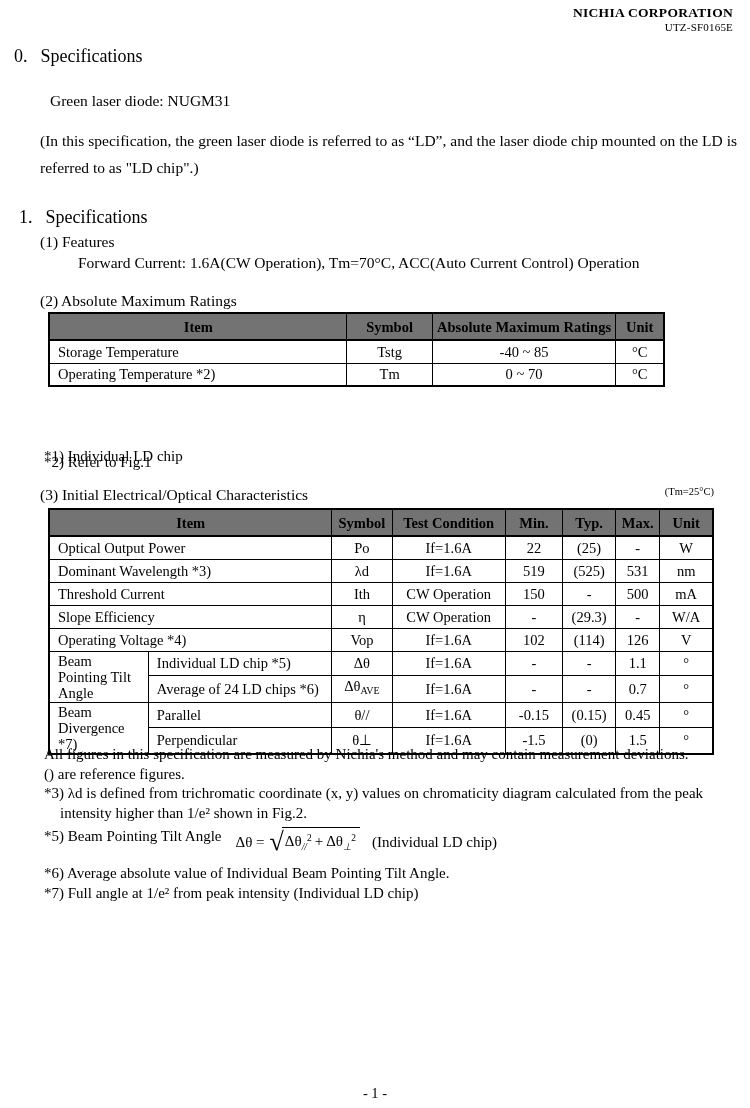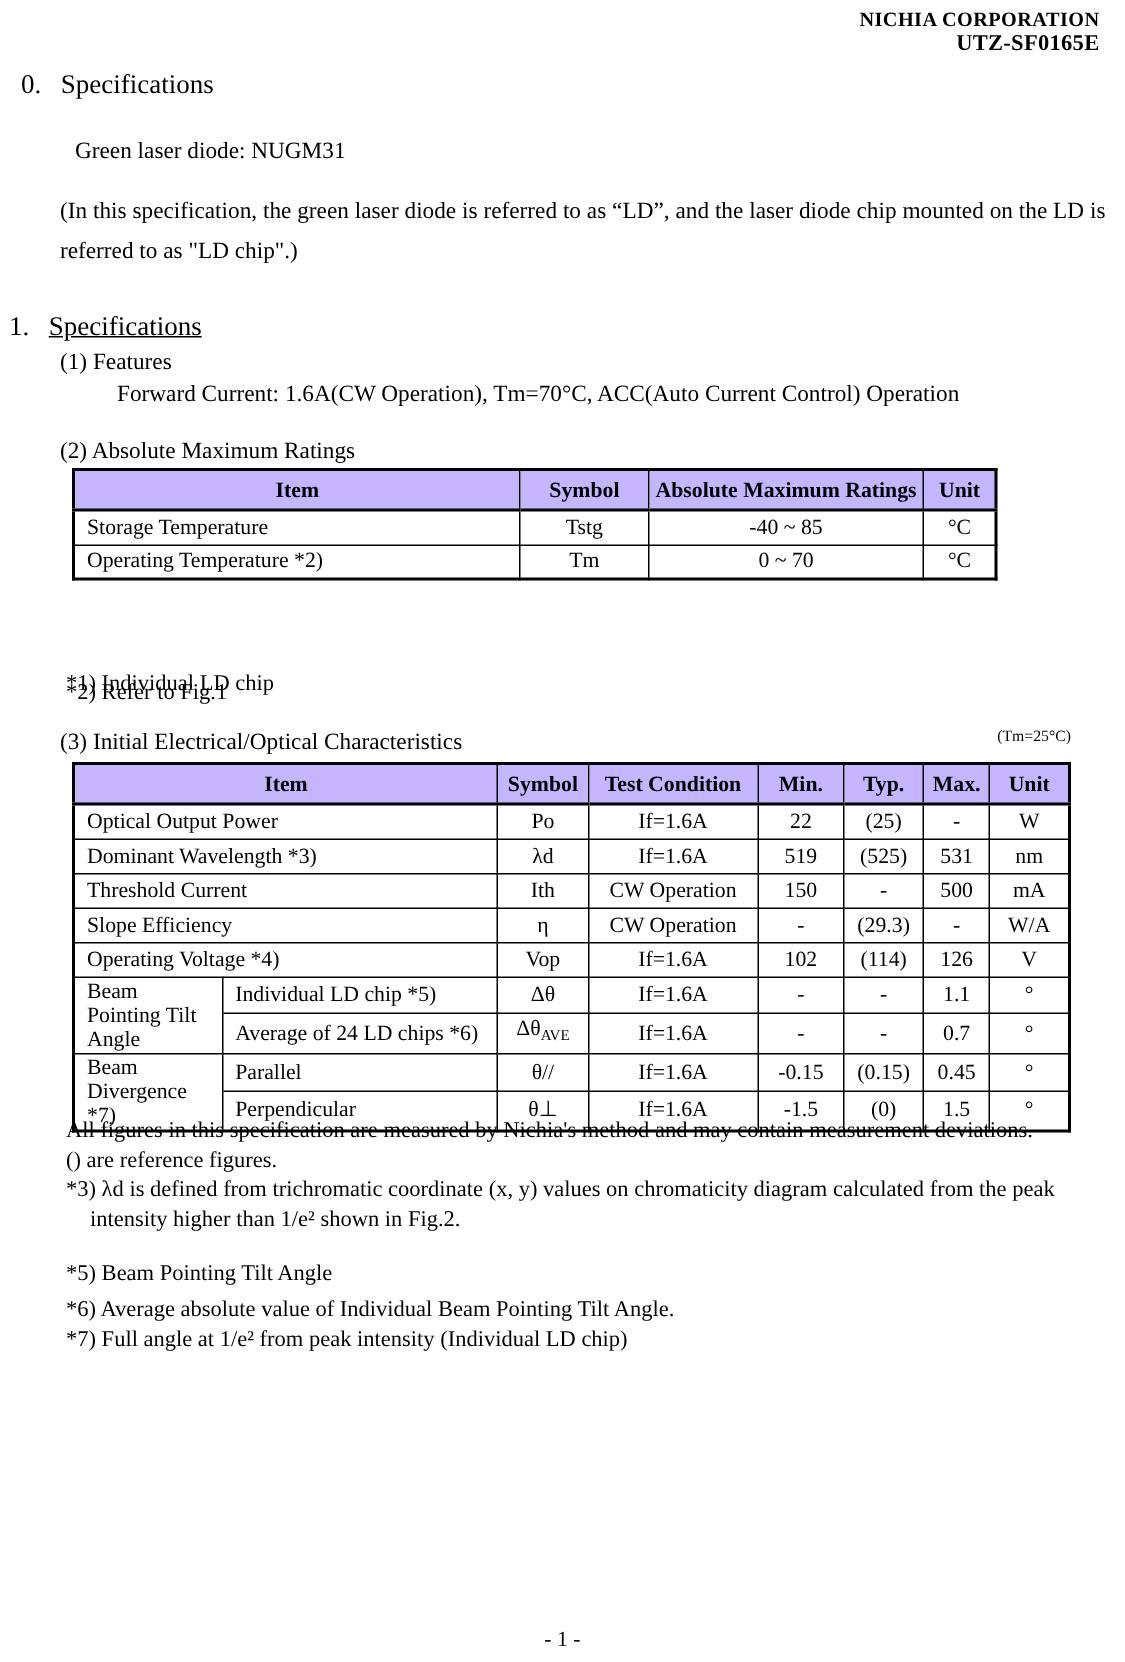--- a/index.html
+++ b/index.html
@@ -9,60 +9,60 @@
     font-family: "Liberation Serif", serif;
     color: #000;
     position: relative;
     overflow: hidden;
   }
   .abs { position: absolute; }
 
   
   .corp-header { top: 5px; right: 17px; text-align: right; line-height: 1.15; }
   .corp-name { font-weight: bold; font-size: 13.5px; letter-spacing: 0.3px; }
-  .doc-code  { font-weight: bold; font-size: 15px; letter-spacing: 0.2px; }
+  .doc-code  { font-weight: normal; font-size: 11px; letter-spacing: 0.2px; }
 
   
   .h-major { font-size: 18px; }
   .h-major .num { display: inline-block; margin-right: 13px; }
   .body-text { font-size: 15.5px; }
   .note-par { width: 697px; text-align: justify; line-height: 27px; font-size: 15.5px; }
 
   
   table { border-collapse: collapse; table-layout: fixed; border: 2px solid #000; }
   th, td {
     border: 1px solid #000;
     font-size: 14.5px;
     line-height: 16px;
     vertical-align: middle;
     text-align: center;
     padding: 1px 4px;
     overflow: hidden;
   }
   thead th {
-    background: #c4b5fd;
+    background: #737373;
     font-weight: bold;
     height: 27px;
     border-bottom: 2px solid #000;
   }
   tbody td { height: 23px; }
   td.left { text-align: left; padding-left: 8px; }
   .sub-inline { font-size: 11px; }
   .sub-low { font-size: 10px; vertical-align: -3px; }
 
   .ioc-head-row { width: 674px; display: flex; justify-content: space-between; }
   .ioc-cond { font-size: 10.5px; padding-bottom: 1px; }
 
   
   .fn { font-size: 15px; line-height: 19.5px; }
   .fn-hang { padding-left: 16px; text-indent: -16px; }
   .notes-block { width: 694px; }
 
   
-  .formula-line { margin: 4px 0 5px 0; height: 32px; display: flex; align-items: flex-end; }
+  .formula-line { margin: 4px 0 5px 0; height: 32px; display: flex; align-items: flex-start; }
   .formula-line .lead { margin-right: 14px; }
   .math { display: inline-flex; align-items: center; }
   .math .lhs { margin-right: 5px; }
   .rad-sign { font-size: 26px; font-weight: 400; line-height: 26px; margin-right: -2px; }
   .rad-body { display: inline-block; border-top: 1.3px solid #000; padding: 1px 4px 0 3px; font-size: 15px; }
   .fsub { font-size: 9.5px; vertical-align: -4px; font-style: italic; }
   .fsup { font-size: 9.5px; vertical-align: 5px; }
   .plus { margin: 0 3px; }
   .math .suffix { margin-left: 12px; }
 
@@ -75,21 +75,21 @@
   <div class="corp-name">NICHIA CORPORATION</div>
   <div class="doc-code">UTZ-SF0165E</div>
 </div>
 
 <div class="abs h-major" style="top:46px; left:14px;">
   <span class="num">0.</span><span>Specifications</span>
 </div>
 <div class="abs body-text" style="top:92px; left:50px;">Green laser diode: NUGM31</div>
 <div class="abs note-par" style="top:127px; left:40px;">(In this specification, the green laser diode is referred to as “LD”, and the laser diode chip mounted on the LD is referred to as "LD chip".)</div>
 
-<div class="abs h-major" style="top:207px; left:6px;text-decoration:underline;">
+<div class="abs h-major" style="top:207px; left:19px;">
   <span class="num">1.</span><span>Specifications</span>
 </div>
 <div class="abs body-text" style="top:233px; left:40px;">(1) Features</div>
 <div class="abs body-text" style="top:254px; left:78px;">Forward Current: 1.6A(CW Operation), Tm=70°C, ACC(Auto Current Control) Operation</div>
 
 <div class="abs body-text" style="top:292px; left:40px;">(2) Absolute Maximum Ratings</div>
 
 <table class="abs" style="top:312px; left:48px; width:617px;">
   <colgroup>
       <col style="width:297px">
@@ -237,18 +237,26 @@
     </tr>
   </tbody>
 </table>
 
 <div class="abs notes-block" style="top:745px; left:44px;">
   <div class="fn">All figures in this specification are measured by Nichia's method and may contain measurement deviations.</div>
   <div class="fn">() are reference figures.</div>
   <div class="fn fn-hang">*3) λd is defined from trichromatic coordinate (x, y) values on chromaticity diagram calculated from the peak intensity higher than 1/e² shown in Fig.2.</div>
   <div class="fn formula-line">
     <span class="lead">*5) Beam Pointing Tilt Angle</span>
+    <span class="math">
+      <span class="lhs">Δθ =</span>
+      <span class="rad-sign">√</span>
+      <span class="rad-body">
+        <span>Δθ</span><span class="fsub">//</span><span class="fsup">2</span><span class="plus">+</span><span>Δθ</span><span class="fsub">⊥</span><span class="fsup">2</span>
+      </span>
+      <span class="suffix">(Individual LD chip)</span>
+    </span>
   </div>
   <div class="fn">*6) Average absolute value of Individual Beam Pointing Tilt Angle.</div>
   <div class="fn">*7) Full angle at 1/e² from peak intensity (Individual LD chip)</div>
 </div>
 
 <div class="abs page-num" style="top:1085px; left:0;">- 1 -</div>
 
 </body></html>

